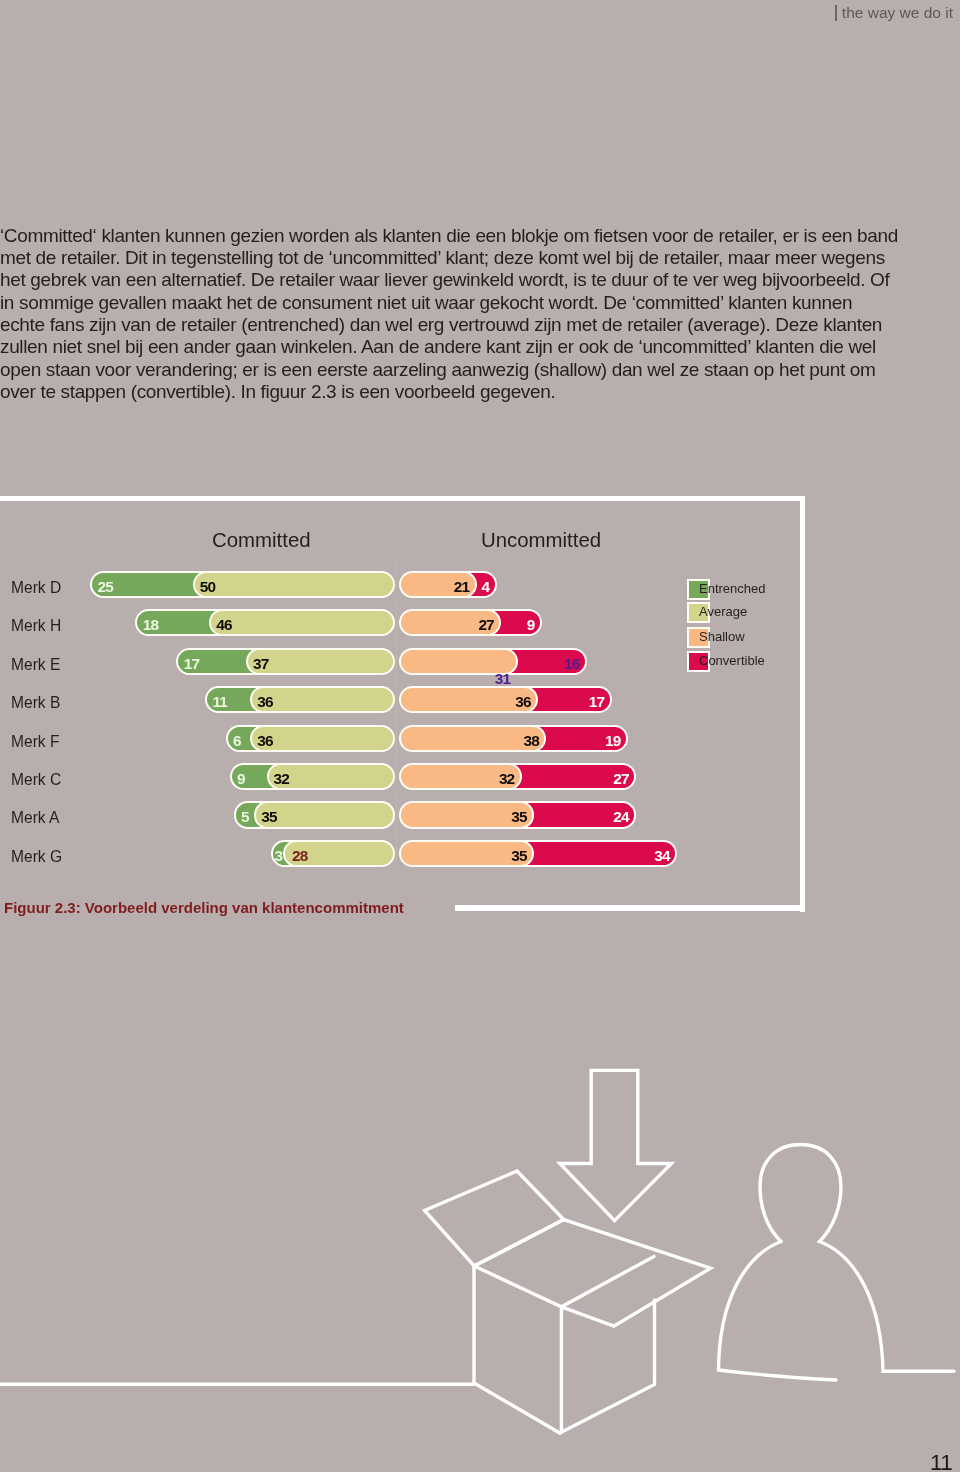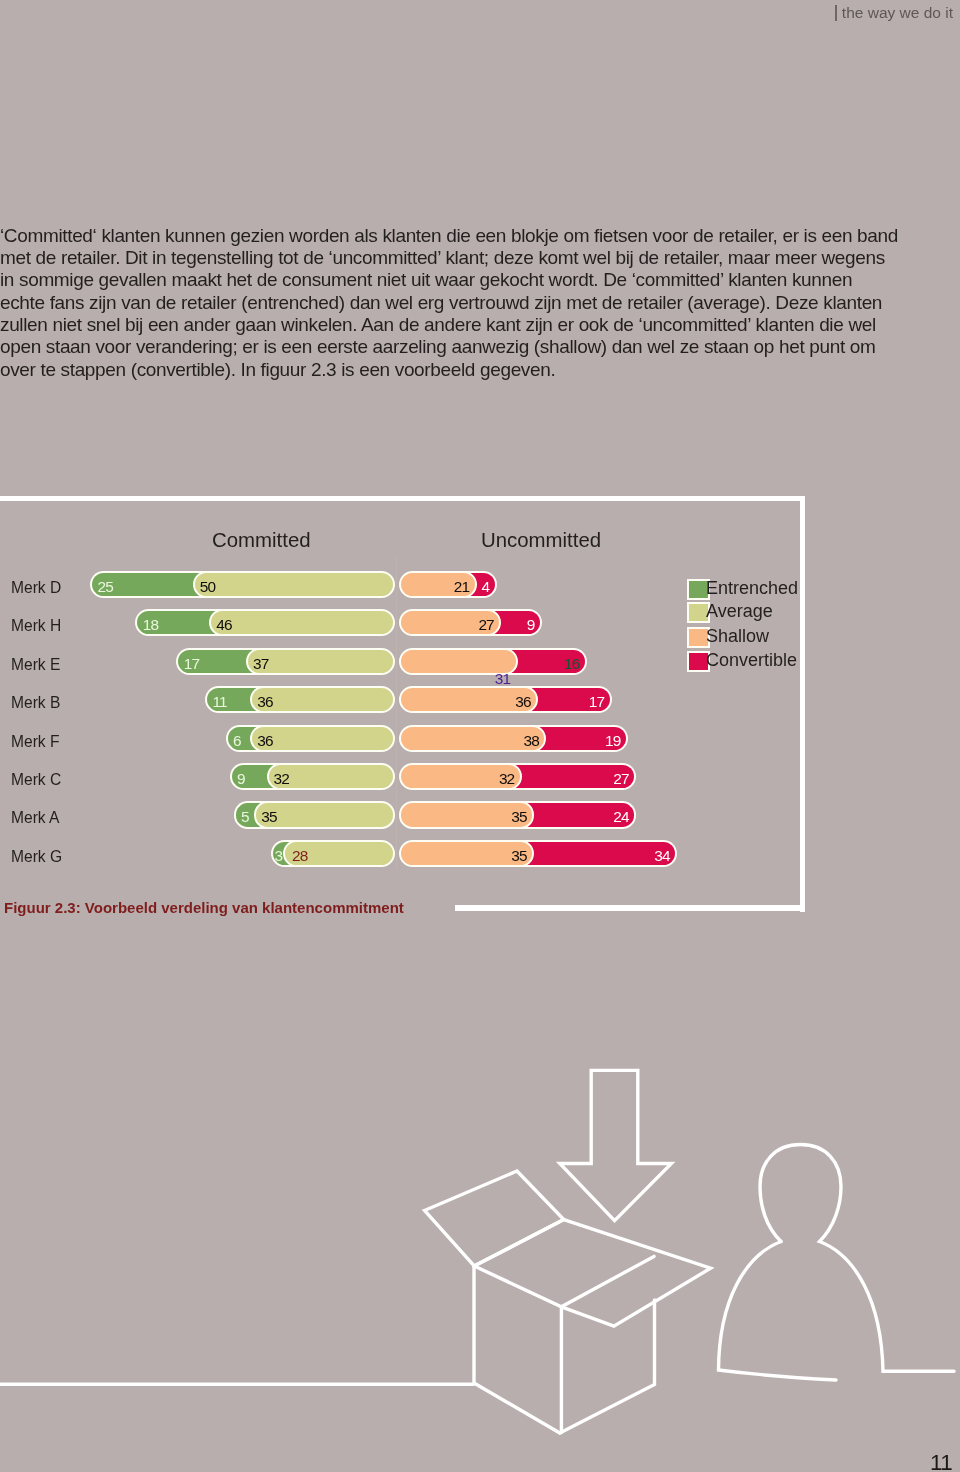--- a/index.html
+++ b/index.html
@@ -20,37 +20,38 @@
   .frame-top{position:absolute;left:0;top:0;width:805px;height:4.6px;background:#ffffff;}
   .frame-right{position:absolute;left:800px;top:0;width:5.2px;height:416px;background:#ffffff;}
   .frame-bot{position:absolute;left:455px;top:409.4px;width:350px;height:5.6px;background:#ffffff;}
   .divider{position:absolute;left:395.6px;top:60px;width:1.6px;height:314px;background:#bdb4b2;}
   .grp{position:absolute;top:33px;font-size:20.4px;color:#231f1e;}
   .rowlabel{position:absolute;left:11px;font-size:15.6px;color:#231f1e;line-height:34.2px;height:27.2px;}
   .seg{position:absolute;height:27.2px;box-sizing:border-box;border:2.3px solid #fdfdf4;
        border-radius:13.6px;}
   .seg-ent{border-right:0;border-radius:13.6px 0 0 13.6px;}
   .seg-conv{border-left:0;border-radius:0 13.6px 13.6px 0;}
-  .val{position:absolute;height:27.2px;line-height:32.6px;font-size:15.4px;font-weight:normal;letter-spacing:-0.85px;z-index:3;white-space:nowrap;}
+  .val{position:absolute;height:27.2px;line-height:32.6px;font-size:15.4px;font-weight:bold;letter-spacing:-0.85px;z-index:3;white-space:nowrap;}
   .vright{transform:translateX(-100%);}
   .legend-item{position:absolute;left:687px;height:20.6px;}
   .sw{position:absolute;left:0;top:0;width:22.6px;height:20.6px;box-sizing:border-box;border:2.6px solid #fdfdf4;}
-  .lgtext{position:absolute;left:19px;top:-1.5px;font-size:18px;color:#231f1e;line-height:21px;white-space:nowrap;}
+  .lgtext{position:absolute;left:12px;top:-1.5px;font-size:13px;color:#231f1e;line-height:21px;white-space:nowrap;}
   .caption{position:absolute;left:4px;top:899px;font-size:15.0px;font-weight:bold;color:#7f1d1d;}
   .pageno{position:absolute;left:930px;top:1450px;font-size:22.5px;color:#1c1918;letter-spacing:-0.5px;}
   .art{position:absolute;left:0;top:0;}
 </style>
 </head>
 <body>
 
 <div id="page">
   <div class="hdr"><span class="vbar"></span><span>the way we do it</span></div>
   <div class="body-text">
     <span class="ln">‘Committed‘ klanten kunnen gezien worden als klanten die een blokje om fietsen voor de retailer, er is een band</span>
     <span class="ln">met de retailer. Dit in tegenstelling tot de ‘uncommitted’ klant; deze komt wel bij de retailer, maar meer wegens</span>
+    <span class="ln">het gebrek van een alternatief. De retailer waar liever gewinkeld wordt, is te duur of te ver weg bijvoorbeeld. Of</span>
     <span class="ln">in sommige gevallen maakt het de consument niet uit waar gekocht wordt. De ‘committed’ klanten kunnen</span>
     <span class="ln">echte fans zijn van de retailer (entrenched) dan wel erg vertrouwd zijn met de retailer (average). Deze klanten</span>
     <span class="ln">zullen niet snel bij een ander gaan winkelen. Aan de andere kant zijn er ook de ‘uncommitted’ klanten die wel</span>
     <span class="ln">open staan voor verandering; er is een eerste aarzeling aanwezig (shallow) dan wel ze staan op het punt om</span>
     <span class="ln">over te stappen (convertible). In figuur 2.3 is een voorbeeld gegeven.</span>
   </div>
   <div class="chart">
     <div class="frame-top"></div>
     <div class="frame-right"></div>
     <div class="frame-bot"></div>
@@ -81,21 +82,21 @@
     </div>
     <div>
       <div class="rowlabel" style="top:151.7px">Merk E</div>
       <div class="seg seg-ent" style="left:176.4px;top:151.7px;width:82.7px;background:#76a85c;z-index:1"></div>
       <div class="seg" style="left:246.1px;top:151.7px;width:148.7px;background:#d2d48b;z-index:2"></div>
       <div class="seg seg-conv" style="left:504.7px;top:151.7px;width:82.6px;background:#db0a4c;z-index:1"></div>
       <div class="seg" style="left:399.0px;top:151.7px;width:118.7px;background:#fab885;z-index:2"></div>
       <div class="val vleft" style="left:183.7px;top:151.7px;color:#e9f7dd">17</div>
       <div class="val vleft" style="left:253.1px;top:151.7px;color:#100d0c">37</div>
       <div class="val vright" style="left:510.2px;top:167px;color:#4c1d95">31</div>
-      <div class="val vright" style="left:579.5px;top:151.7px;color:#14532d">16</div>
+      <div class="val vright" style="left:579.5px;top:151.7px;color:#4c1d95">16</div>
     </div>
     <div>
       <div class="rowlabel" style="top:190.1px">Merk B</div>
       <div class="seg seg-ent" style="left:205.1px;top:190.1px;width:58.1px;background:#76a85c;z-index:1"></div>
       <div class="seg" style="left:250.2px;top:190.1px;width:144.6px;background:#d2d48b;z-index:2"></div>
       <div class="seg seg-conv" style="left:525.2px;top:190.1px;width:86.7px;background:#db0a4c;z-index:1"></div>
       <div class="seg" style="left:399.0px;top:190.1px;width:139.2px;background:#fab885;z-index:2"></div>
       <div class="val vleft" style="left:212.4px;top:190.1px;color:#e9f7dd">11</div>
       <div class="val vleft" style="left:257.2px;top:190.1px;color:#100d0c">36</div>
       <div class="val vright" style="left:530.7px;top:190.1px;color:#100d0c">36</div>

